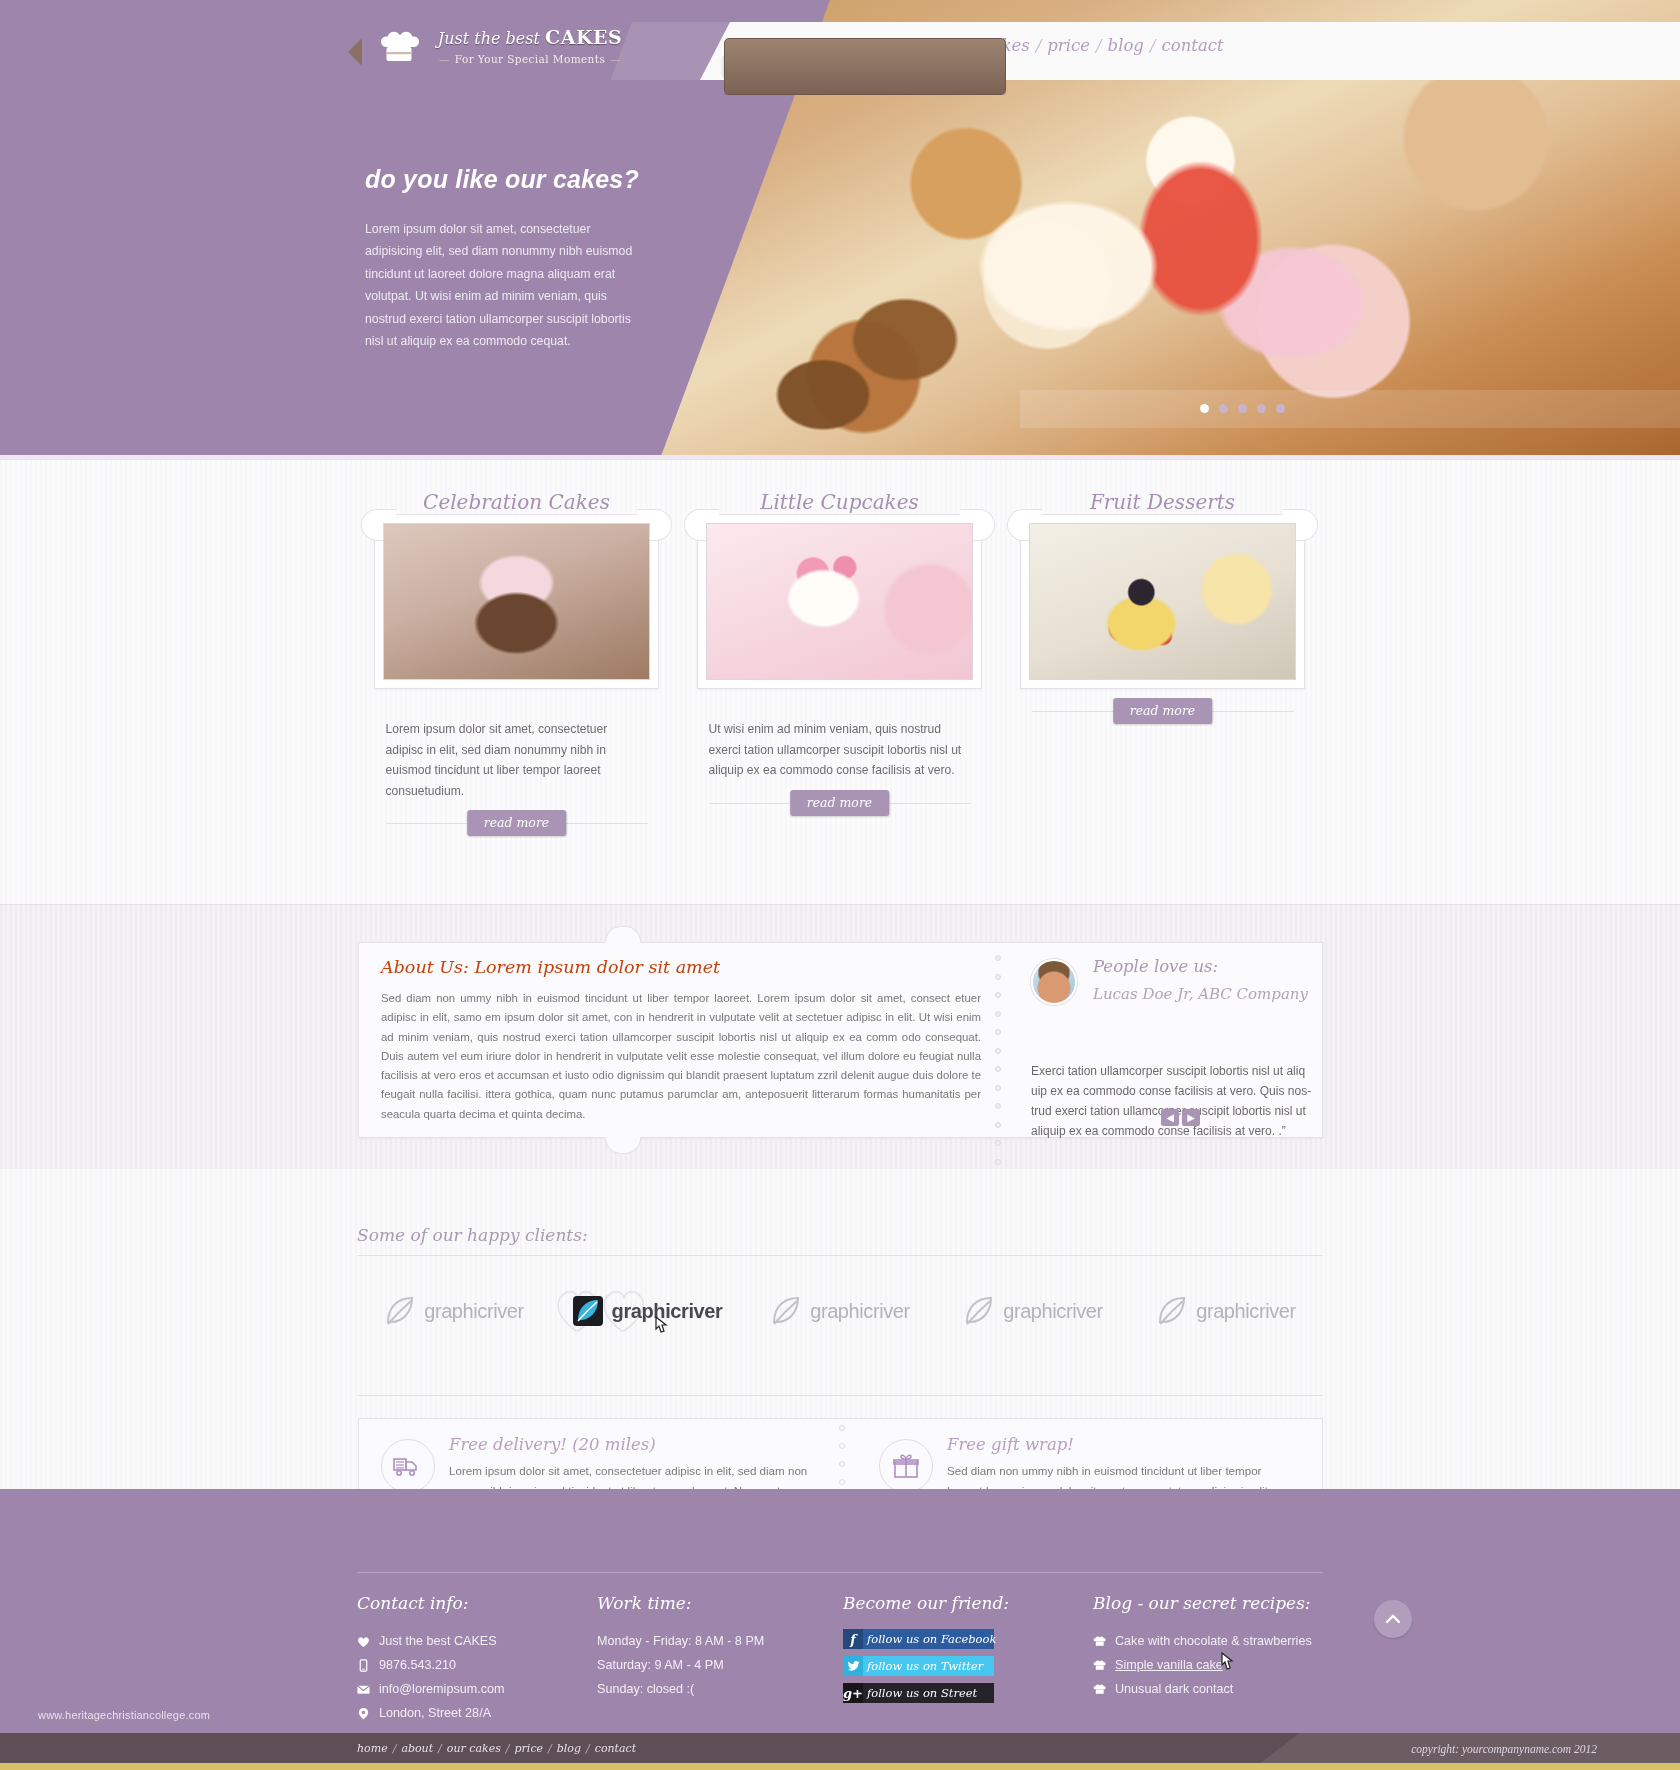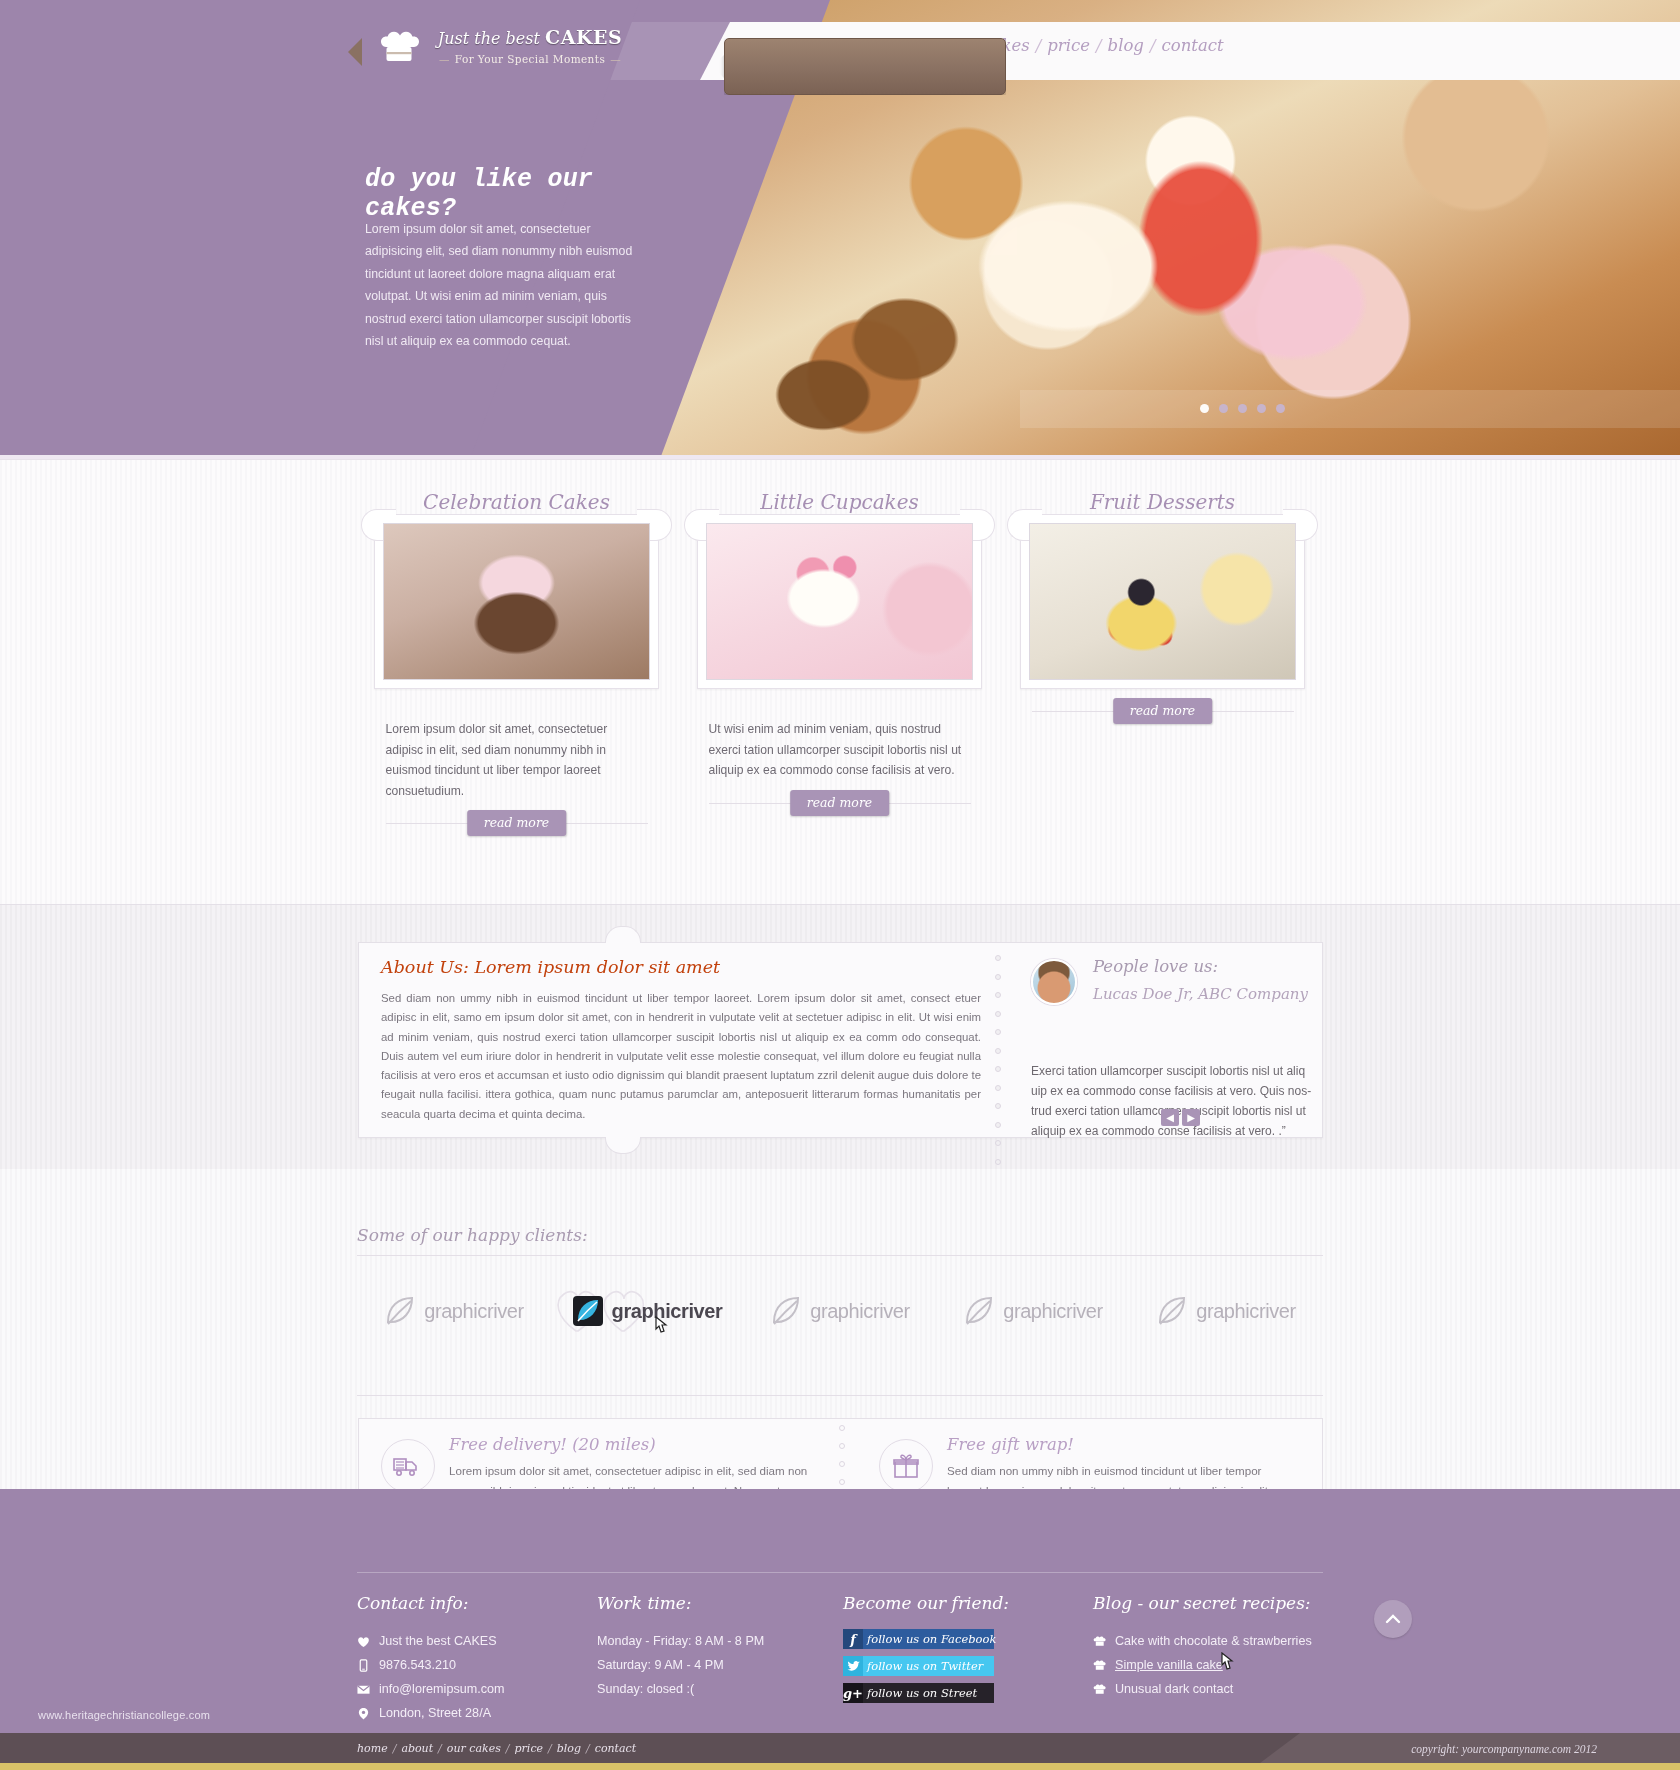--- a/index.html
+++ b/index.html
@@ -45,21 +45,21 @@
     opacity:.95;
   }
   
   .hero-left {
     position: absolute; left: 0; top: 0; width: 640px; height: 459px;
     background: #9d85ab;
     clip-path: polygon(0 0, 640px 0, 470px 459px, 0 459px);
   }
   .hero-headline {
     position: absolute; left: 365px; top: 165px; width: 320px;
-    font-family: Liberation Mono, monospace; font-style: italic;
+    font-family: Liberation Sans, sans-serif; font-style: italic;
     font-size: 25px; color: #ffffff; letter-spacing: .2px;
   }
   .hero-body {
     position: absolute; left: 365px; top: 218px; width: 285px;
     font-size: 12.3px; line-height: 22.4px; color: #f0e9f3;
   }
   
   .nav-band {
     position: absolute; left: 700px; top: 22px; width: 980px; height: 58px;
     background: #fbfafb;

